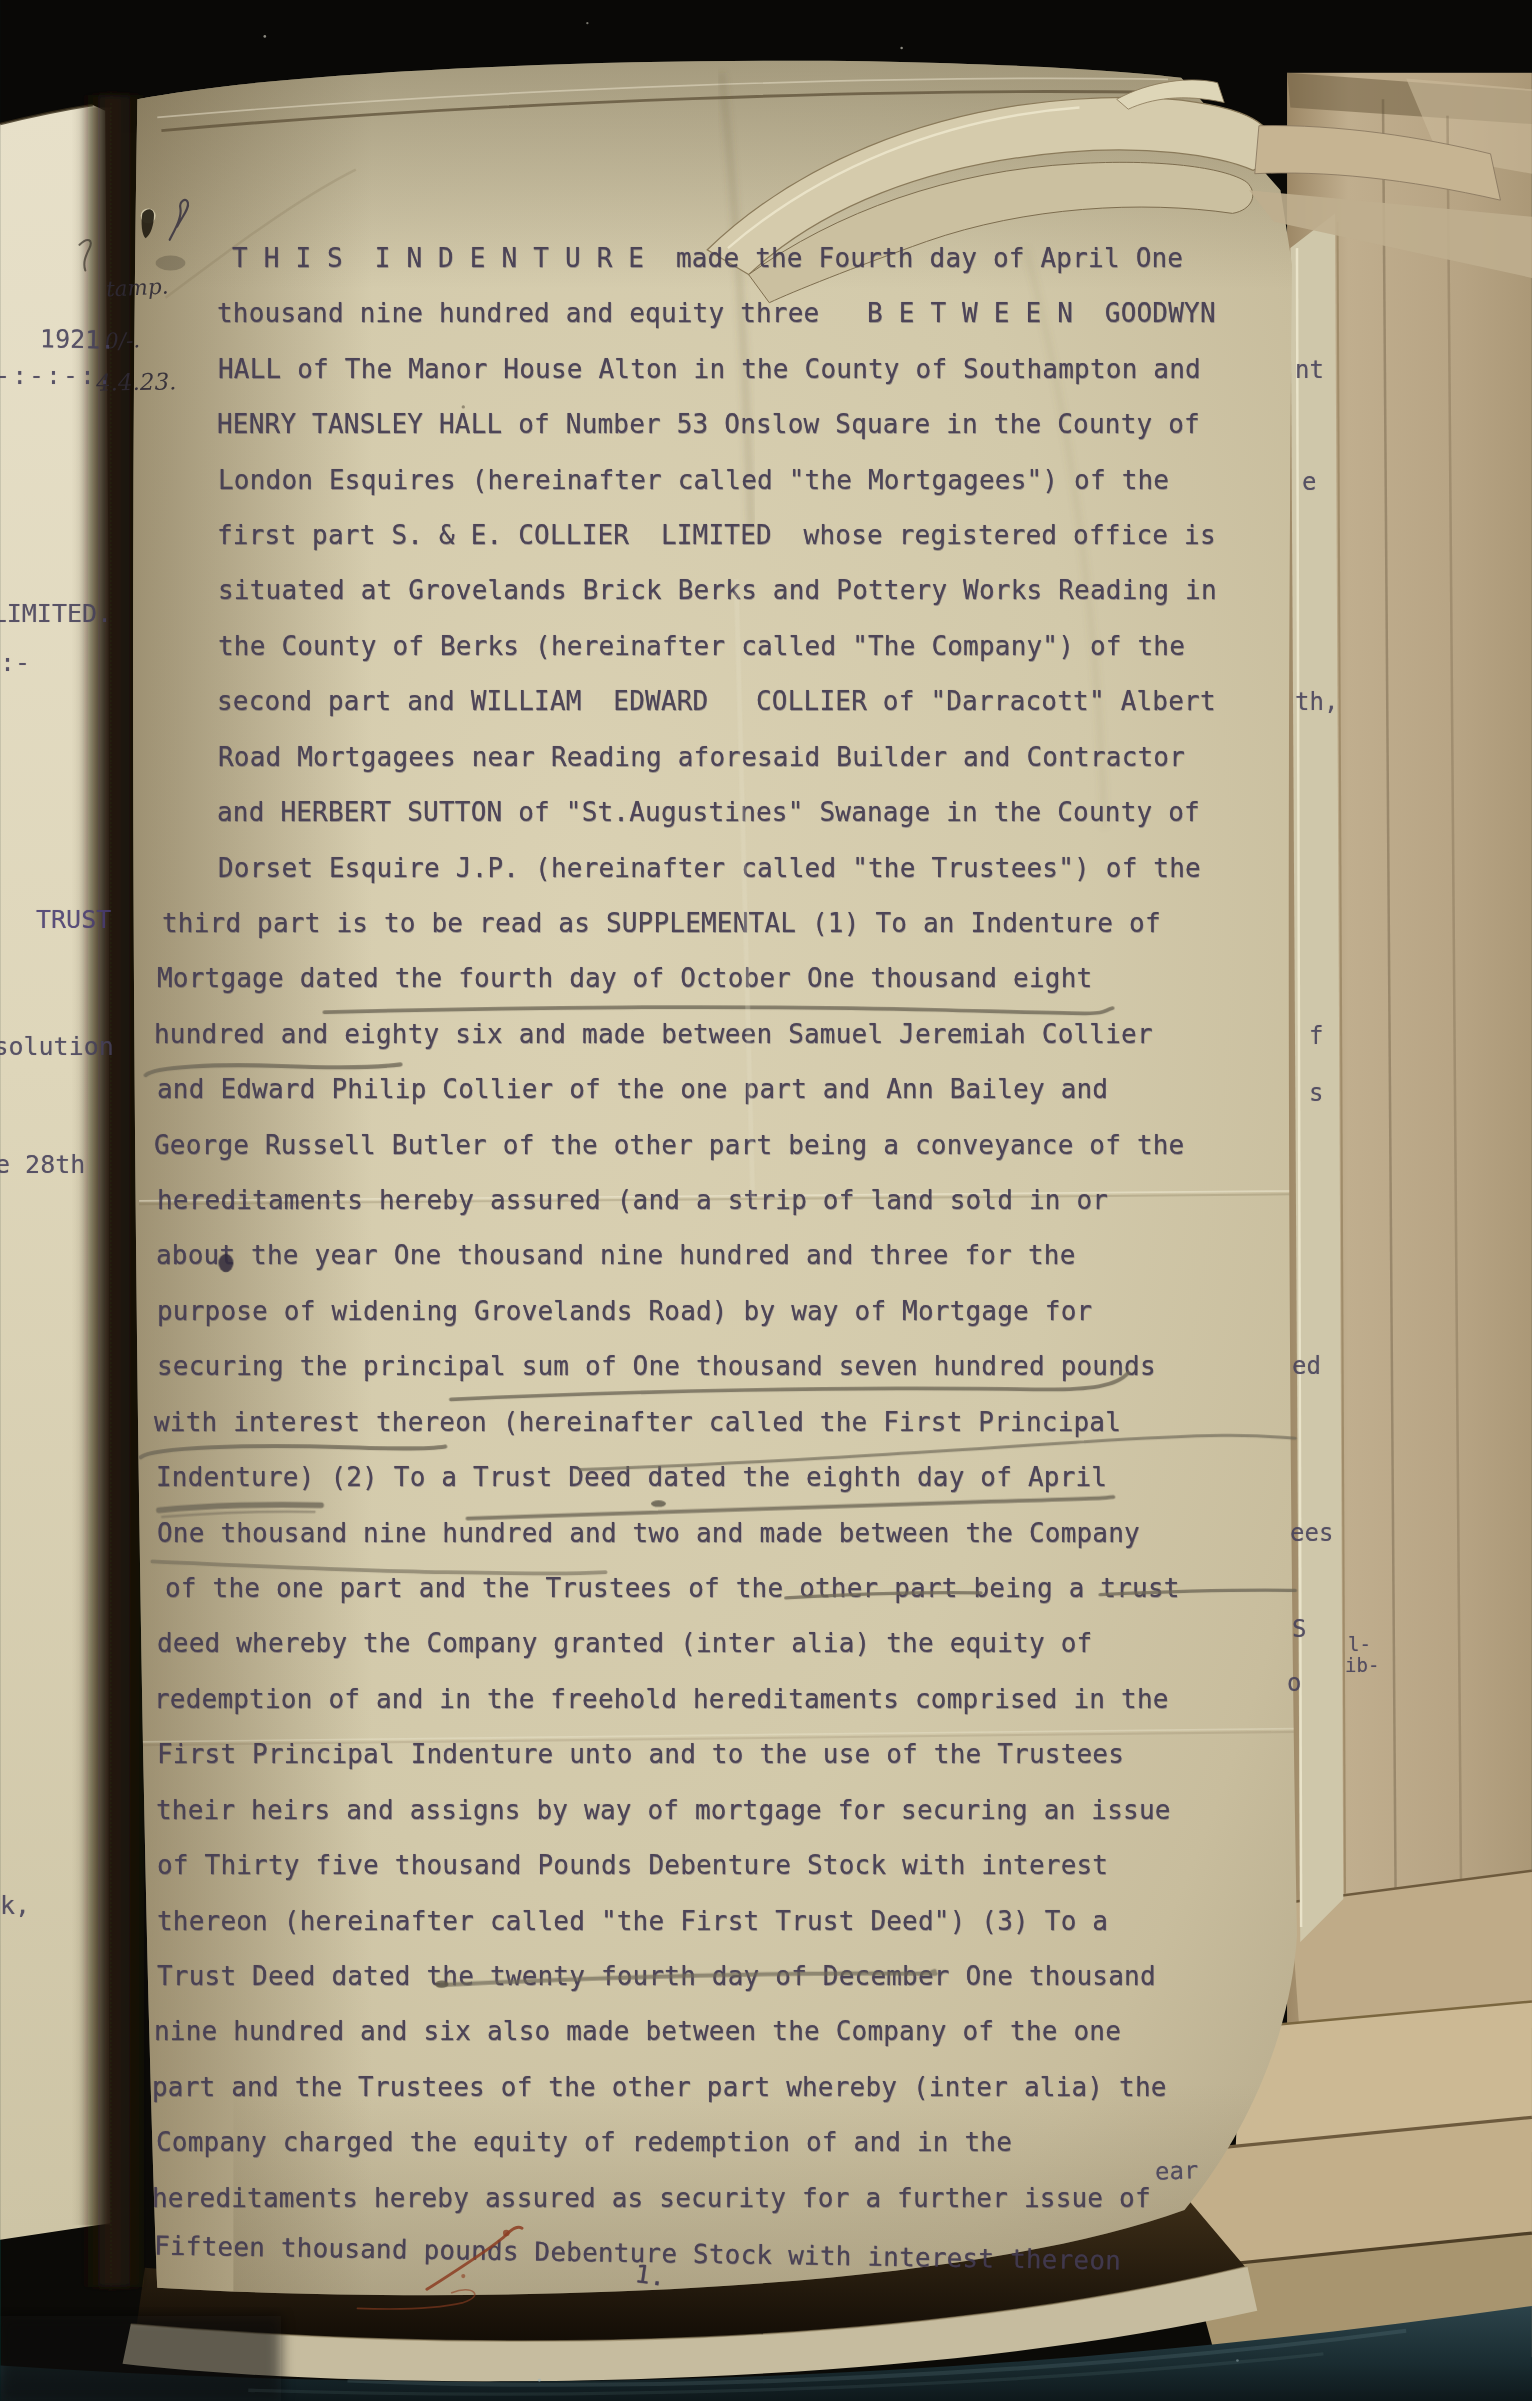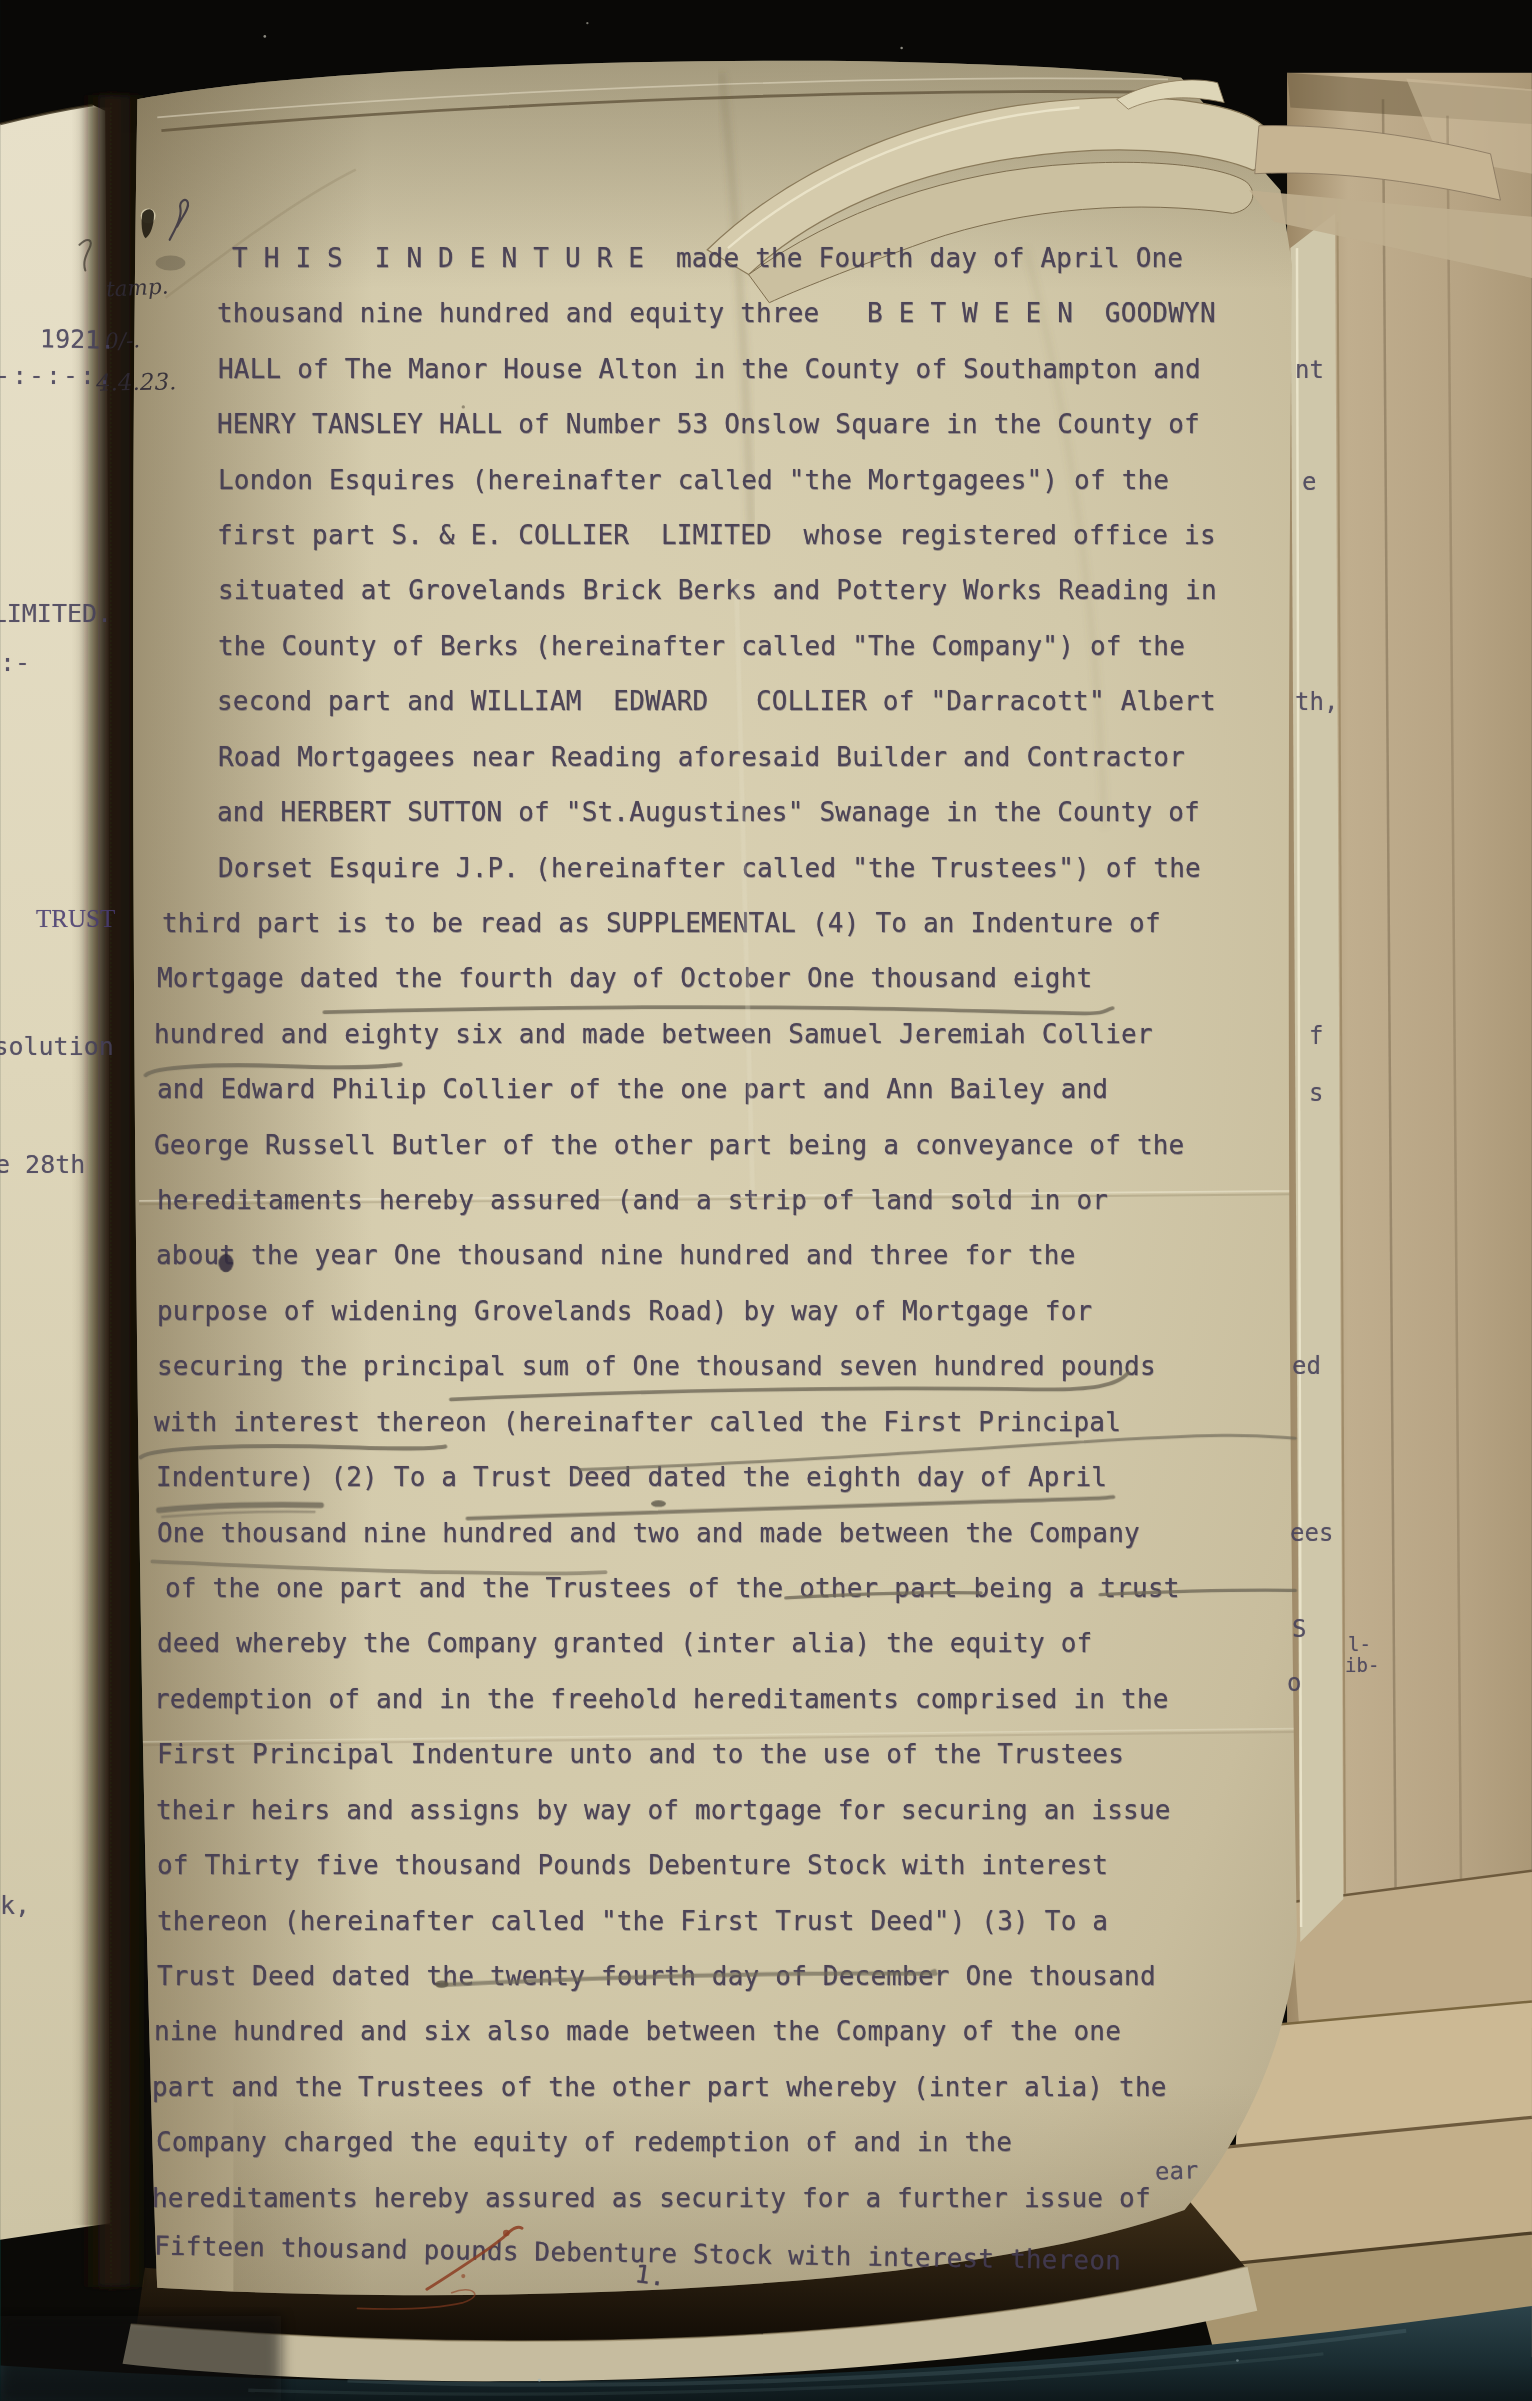--- a/index.html
+++ b/index.html
@@ -8,21 +8,21 @@
   #bg,#overlay{position:absolute;left:0;top:0;width:1532px;height:2401px;}
   #overlay{pointer-events:none;}
   .txt{position:absolute;z-index:2;}
   .tl{position:absolute;white-space:pre;font-size:26px;line-height:26px;color:#433b51;
       letter-spacing:0.2px;opacity:.93;
       text-shadow:0 0 0.8px rgba(62,52,82,.55), 0.5px 0.5px 0.6px rgba(50,42,66,.35);}
   .frag{position:absolute;white-space:pre;font-size:24px;color:#45405a;opacity:.88;
       text-shadow:0 0 0.8px rgba(62,52,82,.5);}
   .hand{position:absolute;white-space:pre;font-family:"DejaVu Serif","Liberation Serif",serif;
       font-style:italic;font-size:21.5px;color:#2f2a35;opacity:.9;}
-  .purple{color:#483c72;font-family:Liberation Serif, serif;}
+  .purple{color:#483c72;}
   .small{font-size:19px;}
 </style>
 </head>
 <body>
 
 <div id="scene">
 
   <svg id="bg" viewBox="0 0 1852 2903" xmlns="http://www.w3.org/2000/svg">
     <defs>
       <radialGradient id="pgGrad" cx="38%" cy="38%" r="80%">
@@ -158,21 +158,21 @@
     <div class="tl" style="top:356px;left:218px">HALL of The Manor House Alton in the County of Southampton and</div>
     <div class="tl" style="top:411px;left:217px">HENRY TANSLEY HALL of Number 53 Onslow Square in the County of</div>
     <div class="tl" style="top:467px;left:218px">London Esquires (hereinafter called "the Mortgagees") of the</div>
     <div class="tl" style="top:522px;left:217px">first part S. &amp; E. COLLIER  LIMITED  whose registered office is</div>
     <div class="tl" style="top:577px;left:218px">situated at Grovelands Brick Berks and Pottery Works Reading in</div>
     <div class="tl" style="top:633px;left:218px">the County of Berks (hereinafter called "The Company") of the</div>
     <div class="tl" style="top:688px;left:217px">second part and WILLIAM  EDWARD   COLLIER of "Darracott" Albert</div>
     <div class="tl" style="top:744px;left:218px">Road Mortgagees near Reading aforesaid Builder and Contractor</div>
     <div class="tl" style="top:799px;left:217px">and HERBERT SUTTON of "St.Augustines" Swanage in the County of</div>
     <div class="tl" style="top:855px;left:218px">Dorset Esquire J.P. (hereinafter called "the Trustees") of the</div>
-    <div class="tl" style="top:910px;left:162px">third part is to be read as SUPPLEMENTAL (4) To an Indenture of</div>
+    <div class="tl" style="top:910px;left:162px">third part is to be read as SUPPLEMENTAL (1) To an Indenture of</div>
     <div class="tl" style="top:965px;left:157px">Mortgage dated the fourth day of October One thousand eight</div>
     <div class="tl" style="top:1021px;left:154px">hundred and eighty six and made between Samuel Jeremiah Collier</div>
     <div class="tl" style="top:1076px;left:157px">and Edward Philip Collier of the one part and Ann Bailey and</div>
     <div class="tl" style="top:1132px;left:154px">George Russell Butler of the other part being a conveyance of the</div>
     <div class="tl" style="top:1187px;left:157px">hereditaments hereby assured (and a strip of land sold in or</div>
     <div class="tl" style="top:1242px;left:156px">about the year One thousand nine hundred and three for the</div>
     <div class="tl" style="top:1298px;left:157px">purpose of widening Grovelands Road) by way of Mortgage for</div>
     <div class="tl" style="top:1353px;left:157px">securing the principal sum of One thousand seven hundred pounds</div>
     <div class="tl" style="top:1409px;left:154px">with interest thereon (hereinafter called the First Principal</div>
     <div class="tl" style="top:1464px;left:156px">Indenture) (2) To a Trust Deed dated the eighth day of April</div>

